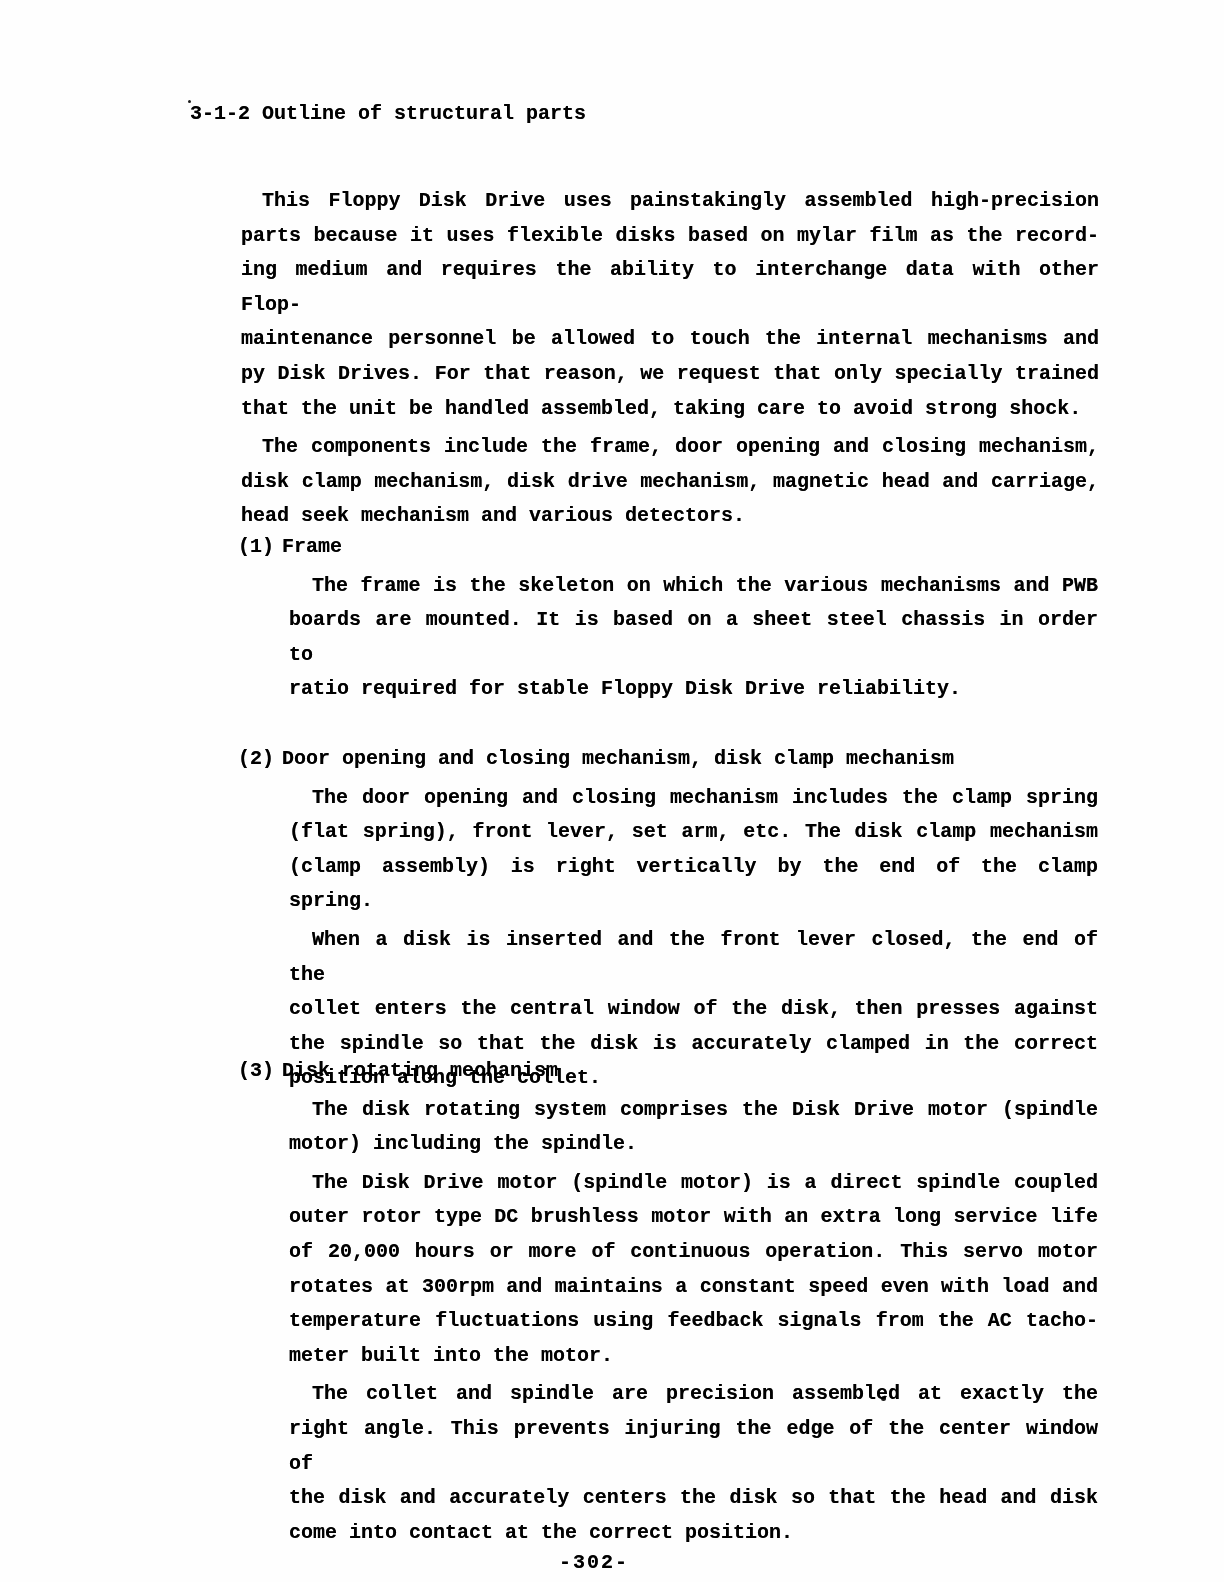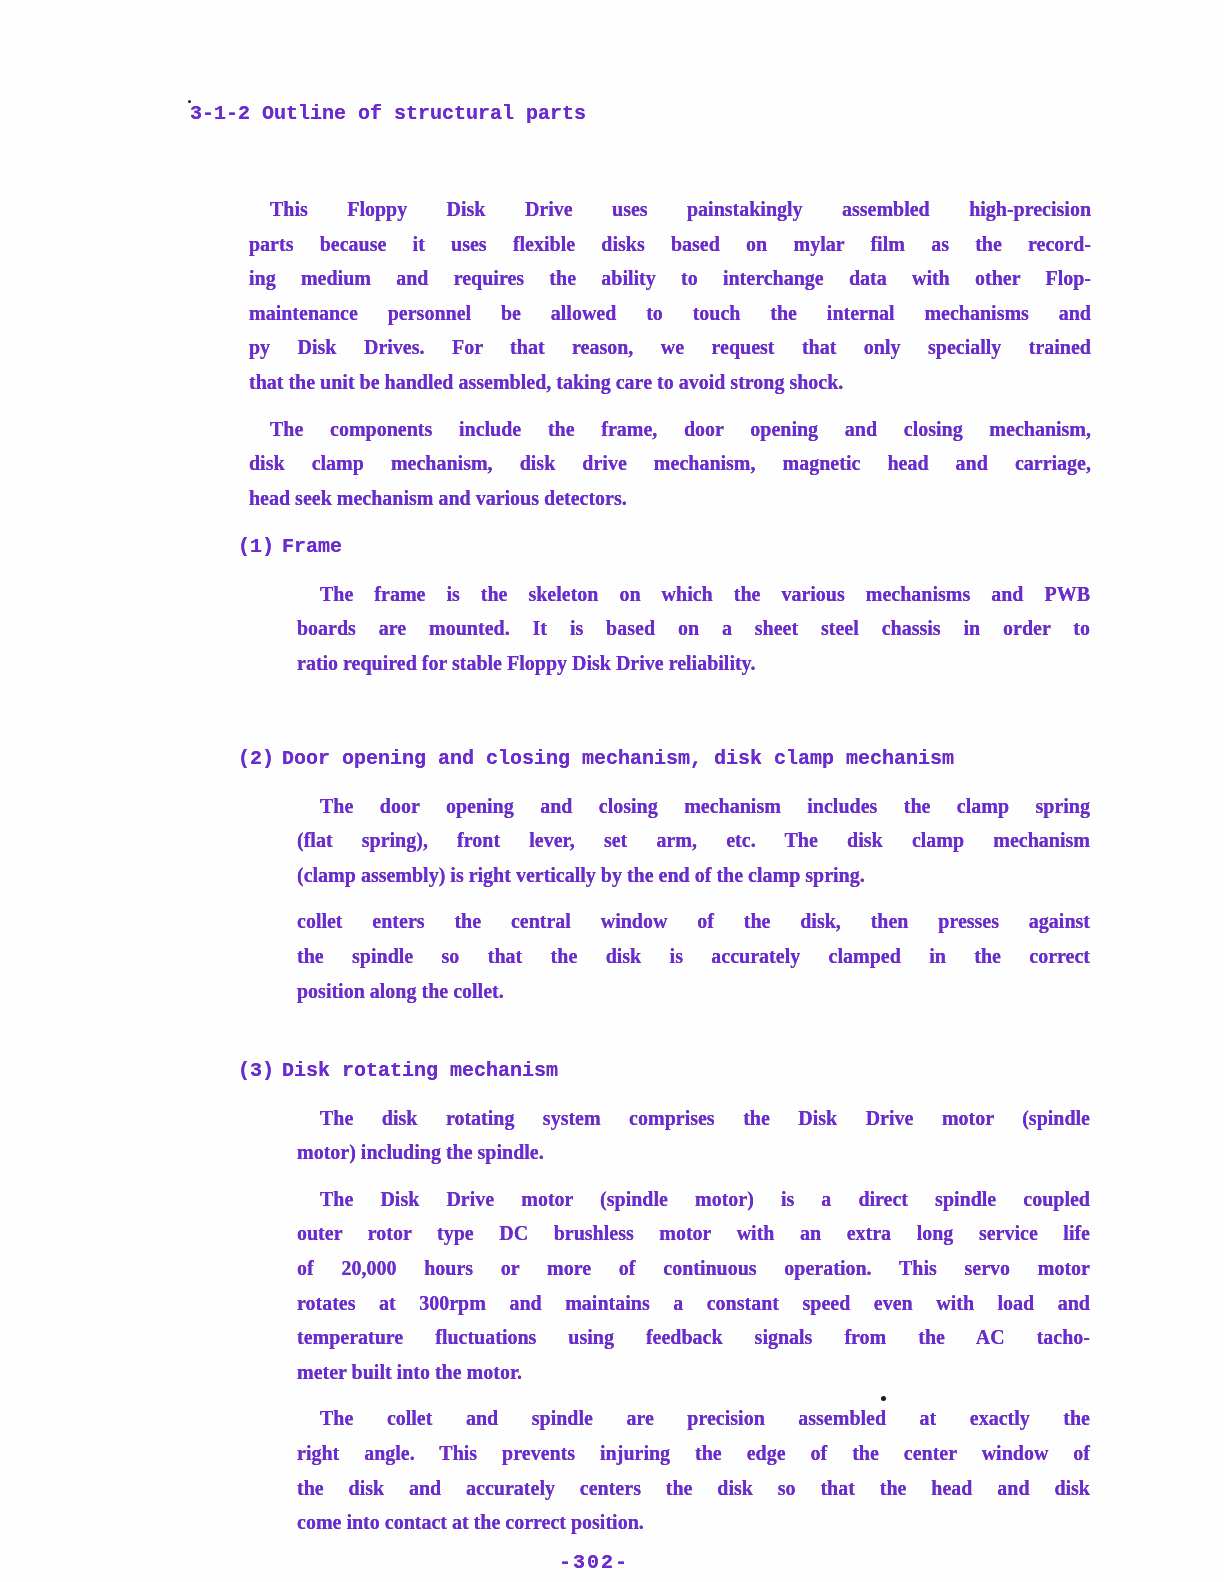--- a/index.html
+++ b/index.html
@@ -4,34 +4,34 @@
 <style>
   html,body { margin:0; padding:0; background:#e8e8e8; }
   .page {
     position:relative;
     width:1224px; height:1582px;
     background:#fefefe;
     font-family:"Liberation Mono","DejaVu Sans Mono",monospace;
     font-size:20px;
     line-height:34.6px;
     font-weight:600;
-    color:#6d28d9;
+    color:#000000;
     text-shadow:0 0 0.5px rgba(10,10,10,0.65);
     overflow:hidden;
   }
   .doc-title { position:absolute; left:190px; top:97px; white-space:nowrap; }
   .intro { position:absolute; left:237px; top:180px; width:866px; }
   .section { position:absolute; left:238px; width:864px; }
   .sec-1 { top:530px; }
   .sec-2 { top:742px; }
   .sec-3 { top:1054px; }
   .sec-head { white-space:nowrap; }
   .sec-head .sec-title { margin-left:8px; }
   .sec-body { margin-left:47px; }
-  .para { margin:12px;font-family:Liberation Serif, serif; }
+  .para { margin:4px; }
   .ln { text-align:justify; text-align-last:justify; }
   .ln.end { text-align-last:left; }
   .intro .ln.ind { text-indent:21px; }
   .sec-body .ln.ind { text-indent:23px; }
   .page-footer {
     position:absolute; top:1546px; left:0; width:100%;
     text-align:center; transform:translateX(-18px);
     letter-spacing:2px;
   }
   .speck { position:absolute; background:#1a1a1a; border-radius:50%; }
@@ -81,20 +81,21 @@
     <div class="sec-head">
       <span class="sec-num">(2)</span><span class="sec-title">Door opening and closing mechanism, disk clamp mechanism</span>
     </div>
     <div class="sec-body">
       <div class="para">
         <div class="ln ind">The door opening and closing mechanism includes the clamp spring</div>
         <div class="ln">(flat spring), front lever, set arm, etc. The disk clamp mechanism</div>
         <div class="ln end">(clamp assembly) is right vertically by the end of the clamp spring.</div>
       </div>
       <div class="para">
+        <div class="ln ind">When a disk is inserted and the front lever closed, the end of the</div>
         <div class="ln">collet enters the central window of the disk, then presses against</div>
         <div class="ln">the spindle so that the disk is accurately clamped in the correct</div>
         <div class="ln end">position along the collet.</div>
       </div>
     </div>
   </div>
 
   <div class="section sec-3">
     <div class="sec-head">
       <span class="sec-num">(3)</span><span class="sec-title">Disk rotating mechanism</span>

